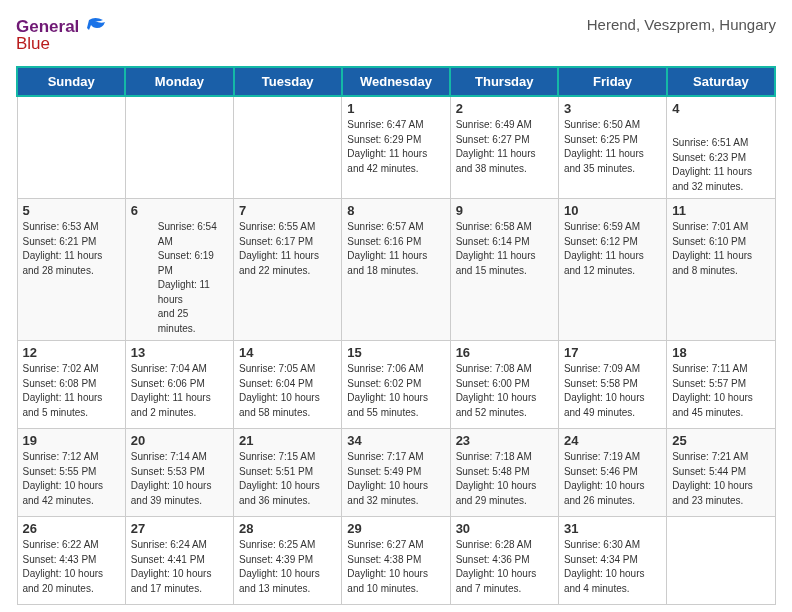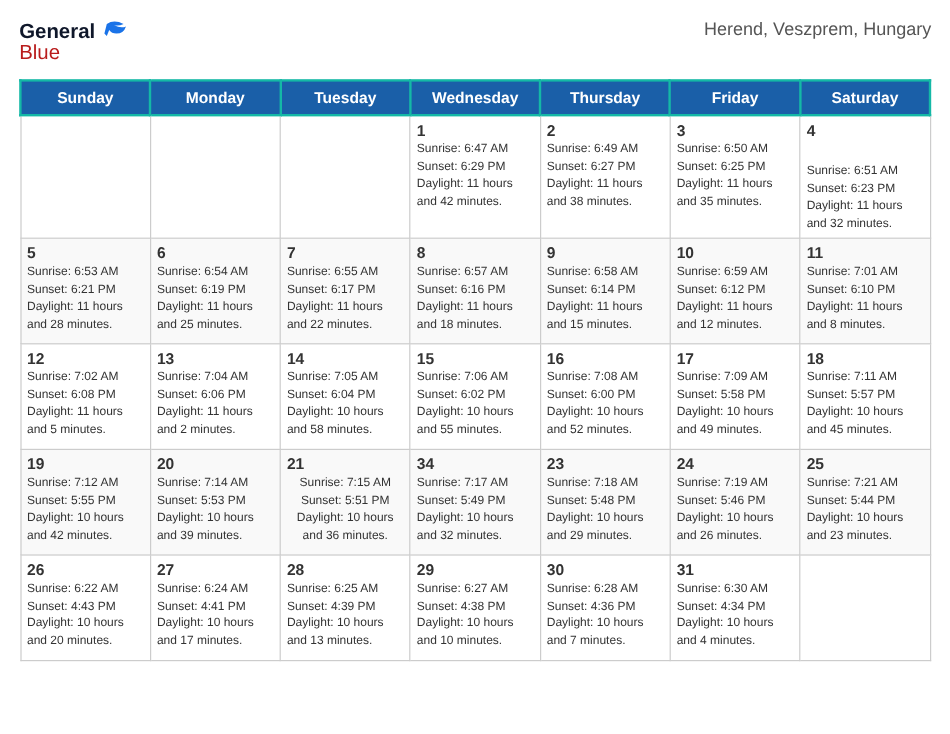--- a/index.html
+++ b/index.html
@@ -75,21 +75,21 @@
       background: #fff !important;
     }
   </style>
 </head>
 <body>
 
 <div class="header-area">
   <div class="logo">
     <div style="display:flex;flex-direction:column;align-items:flex-start;">
       <div style="display:flex;align-items:center;">
-        <span style="font-size:17px;font-weight:bold;color:#0f172a;">General</span>
+        <span style="font-size:17px;font-weight:bold;color:#701a75;">General</span>
         <svg width="26" height="22" viewBox="0 0 26 22" style="margin-left:2px;">
           <path d="M8 4 Q14 0 22 4 Q18 6 14 5 Q20 8 24 6 Q22 12 16 12 Q12 12 10 9 L8 14 L6 12 Z" fill="#1a73e8"></path>
         </svg>
       </div>
       <span style="font-size:17px;font-weight:normal;color:#b91c1c;margin-top:-4px;">Blue</span>
     </div>
   </div>
   <div class="title-area">
     <div class="location-title">Herend, Veszprem, Hungary</div>
   </div>
@@ -144,21 +144,21 @@
       <tr>
         <td>
           <span class="day-number">5</span>
           <div class="cell-text" style="white-space: pre-line;">Sunrise: 6:53 AM
 Sunset: 6:21 PM
 Daylight: 11 hours
 and 28 minutes.</div>
         </td>
         <td>
           <span class="day-number">6</span>
-          <div class="cell-text" style="white-space: pre-line;">Sunrise: 6:54 AM
+          <div class="cell-text" style="white-space: pre-line; margin-left: 27px;">Sunrise: 6:54 AM
 Sunset: 6:19 PM
 Daylight: 11 hours
 and 25 minutes.</div>
         </td>
         <td>
           <span class="day-number">7</span>
           <div class="cell-text" style="white-space: pre-line;">Sunrise: 6:55 AM
 Sunset: 6:17 PM
 Daylight: 11 hours
 and 22 minutes.</div>
@@ -253,21 +253,21 @@
         </td>
         <td>
           <span class="day-number">20</span>
           <div class="cell-text" style="white-space: pre-line;">Sunrise: 7:14 AM
 Sunset: 5:53 PM
 Daylight: 10 hours
 and 39 minutes.</div>
         </td>
         <td>
           <span class="day-number">21</span>
-          <div class="cell-text" style="white-space: pre-line; text-align: center;">Sunrise: 7:15 AM
+          <div class="cell-text" style="white-space: pre-line;">Sunrise: 7:15 AM
 Sunset: 5:51 PM
 Daylight: 10 hours
 and 36 minutes.</div>
         </td>
         <td>
           <span class="day-number">34</span>
           <div class="cell-text" style="white-space: pre-line;">Sunrise: 7:17 AM
 Sunset: 5:49 PM
 Daylight: 10 hours
 and 32 minutes.</div>

